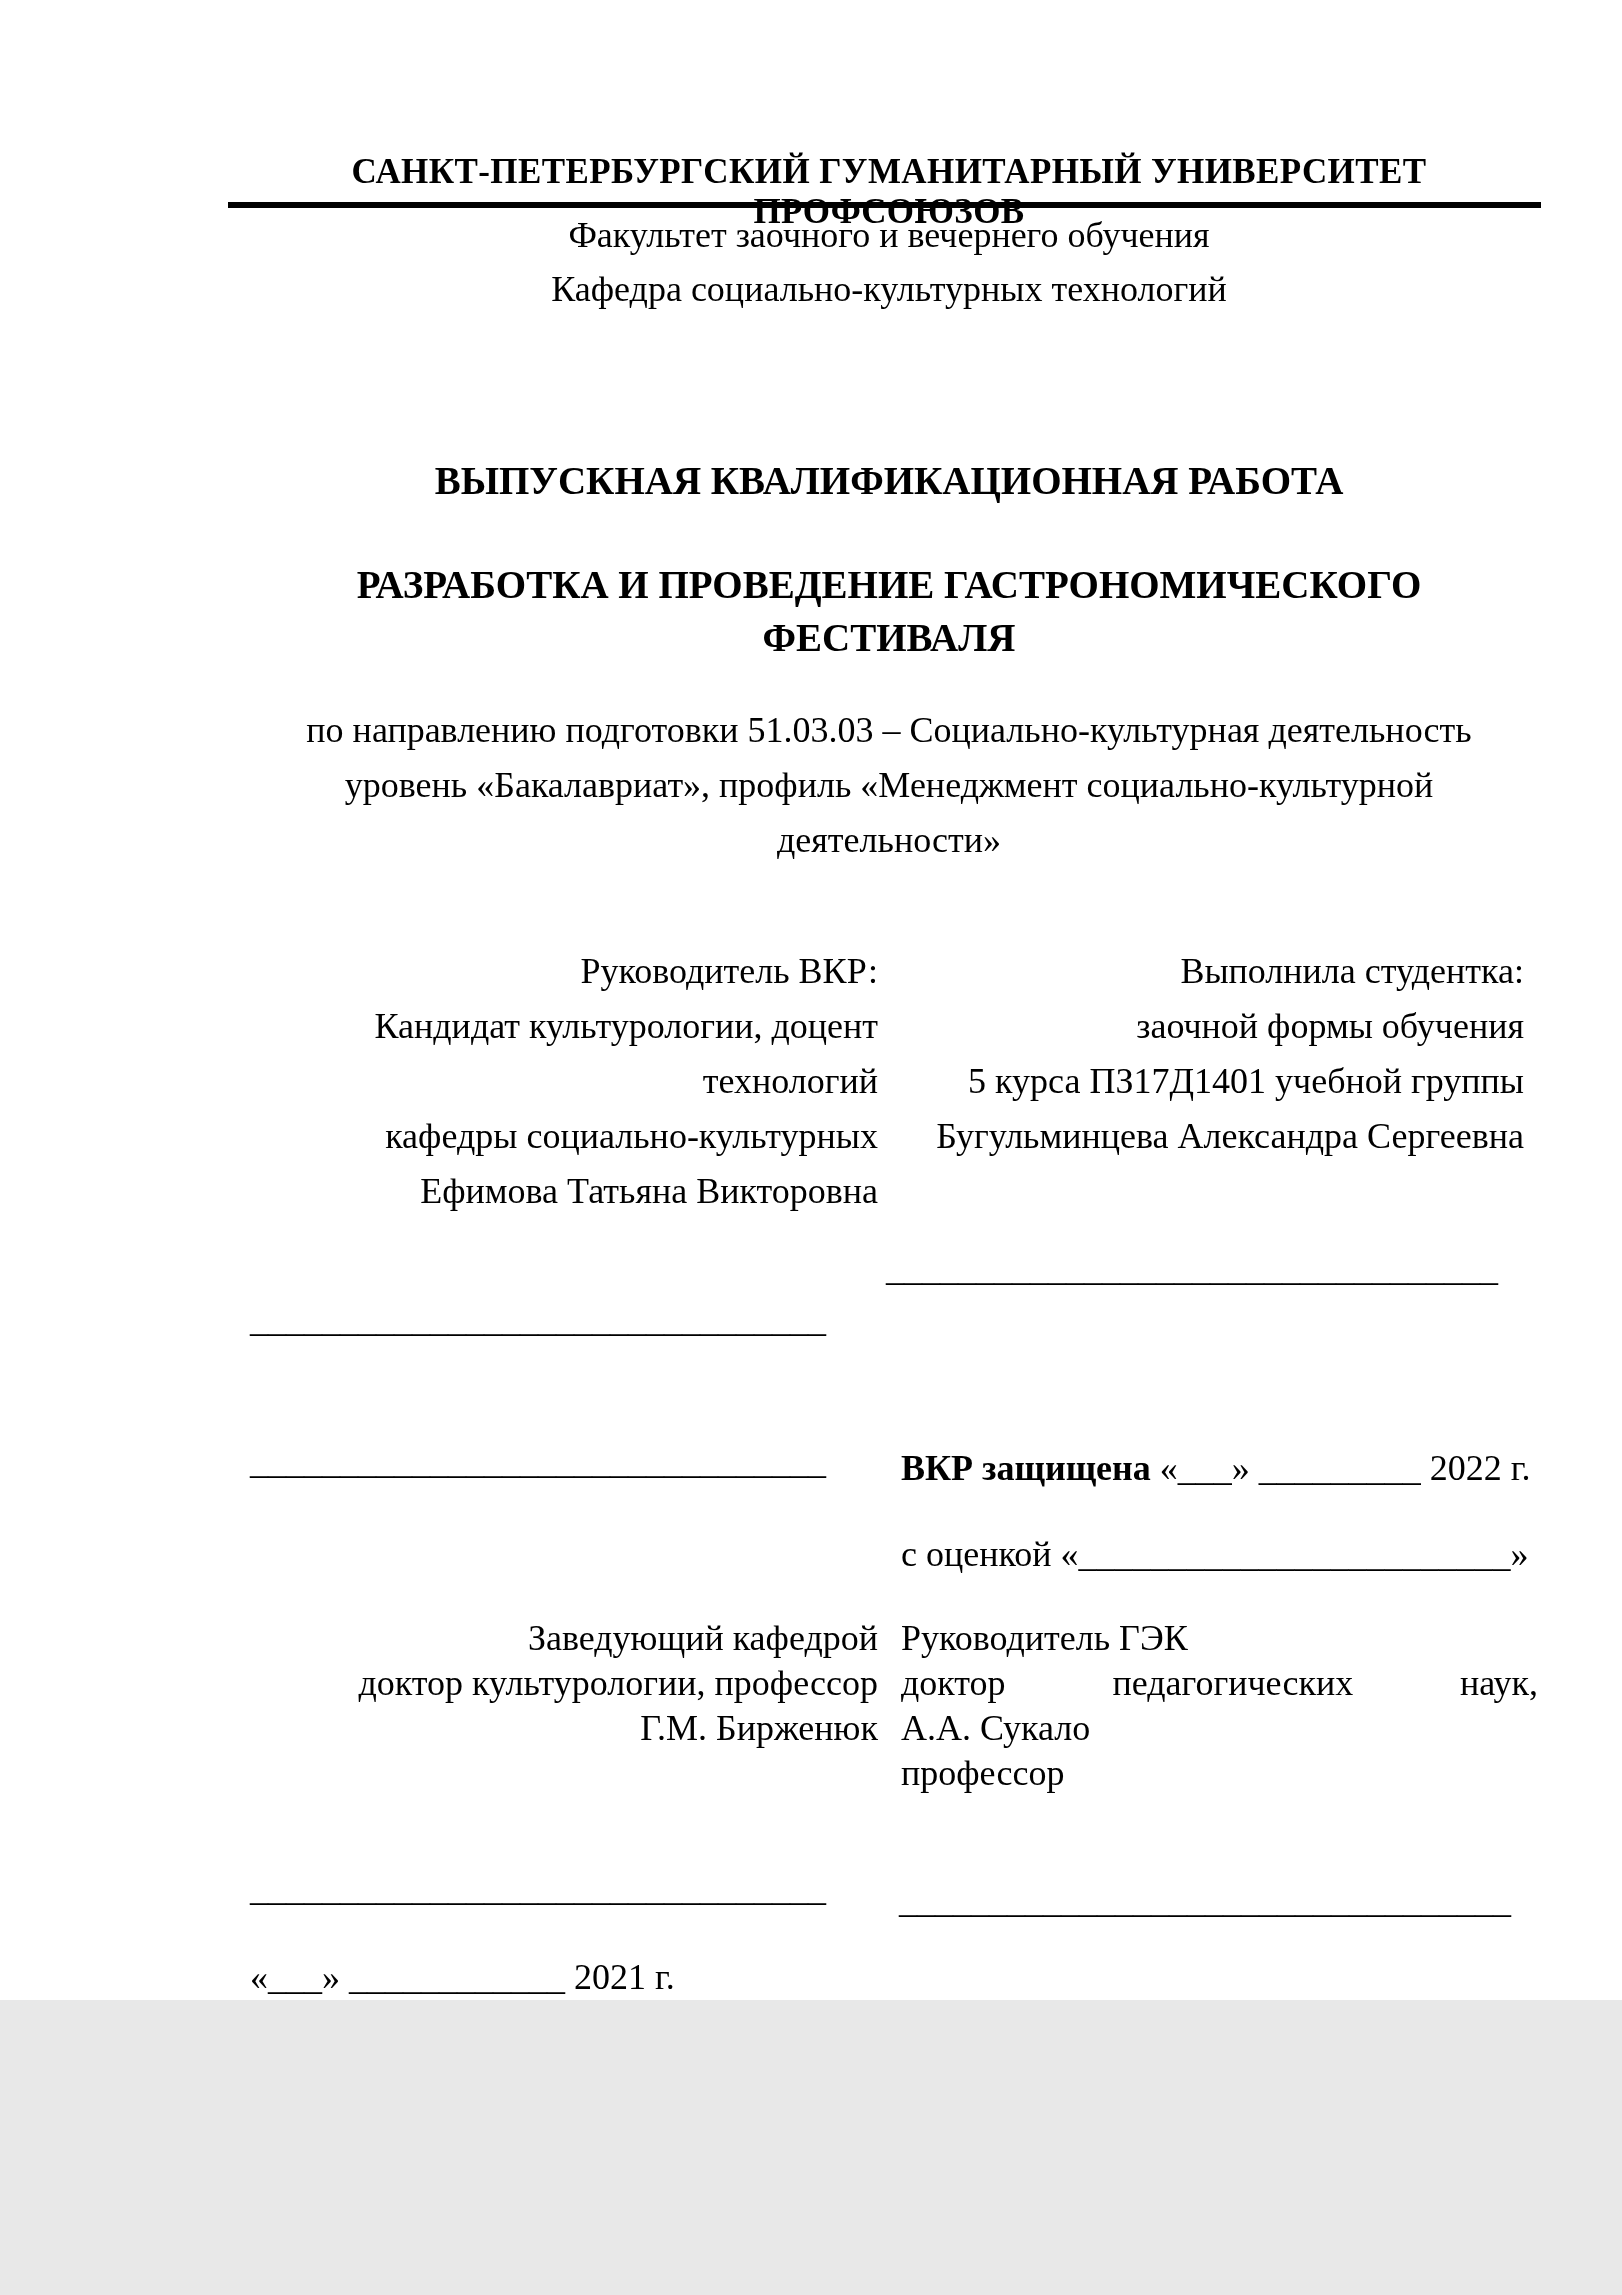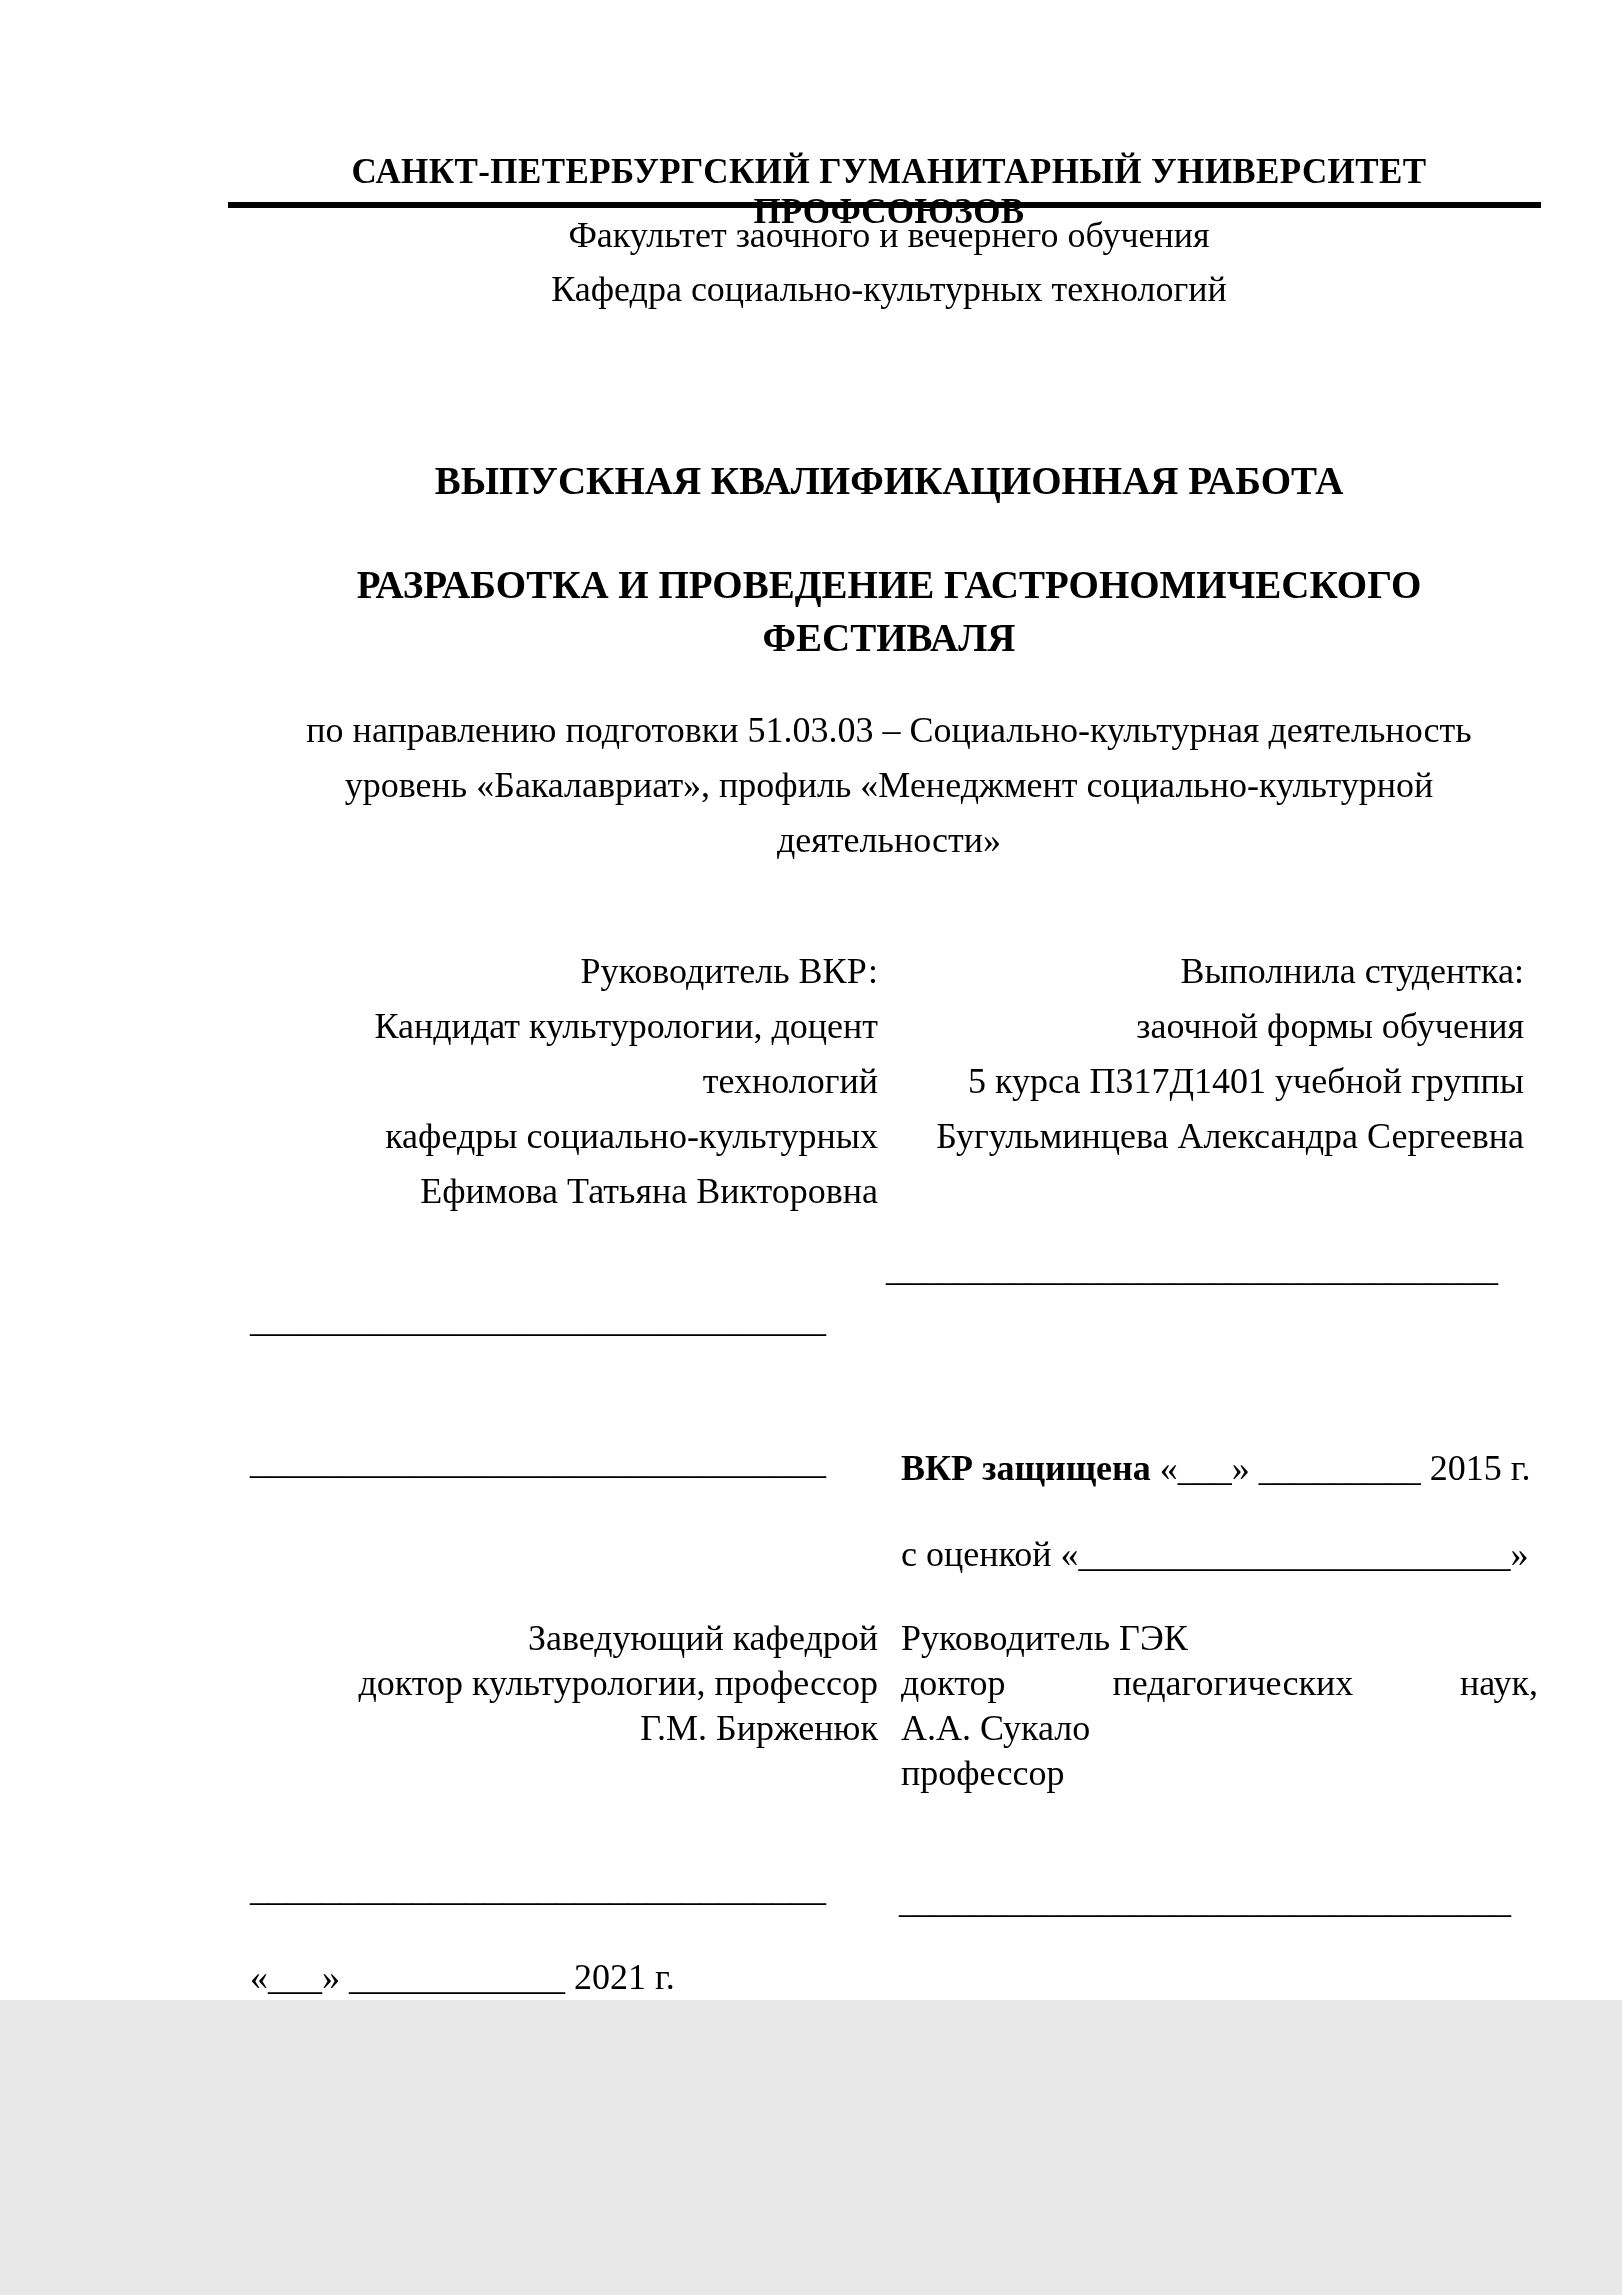--- a/index.html
+++ b/index.html
@@ -86,21 +86,21 @@
     <div>Бугульминцева Александра Сергеевна</div>
   </div>
 
   <div class="abs blank" style="top:1250px; left:886px">__________________________________</div>
 
   <div class="abs blank" style="top:1301px; left:250px">________________________________</div>
 
   <div class="abs blank" style="top:1443px; left:250px">________________________________</div>
 
   <div class="abs" style="top:1447px; left:901px; white-space:nowrap">
-    <span class="bold">ВКР защищена</span><span> «___» _________ 2015 г.</span>
+    <span class="bold">ВКР защищена</span><span> «___» _________ 2022 г.</span>
   </div>
 
   <div class="abs" style="top:1533px; left:901px; white-space:nowrap">с оценкой «________________________»</div>
 
   <div class="abs col-left lines57" style="top:1616px; width:628px">
     <div>Заведующий кафедрой</div>
     <div>доктор культурологии, профессор</div>
     <div>Г.М. Бирженюк</div>
   </div>
 

